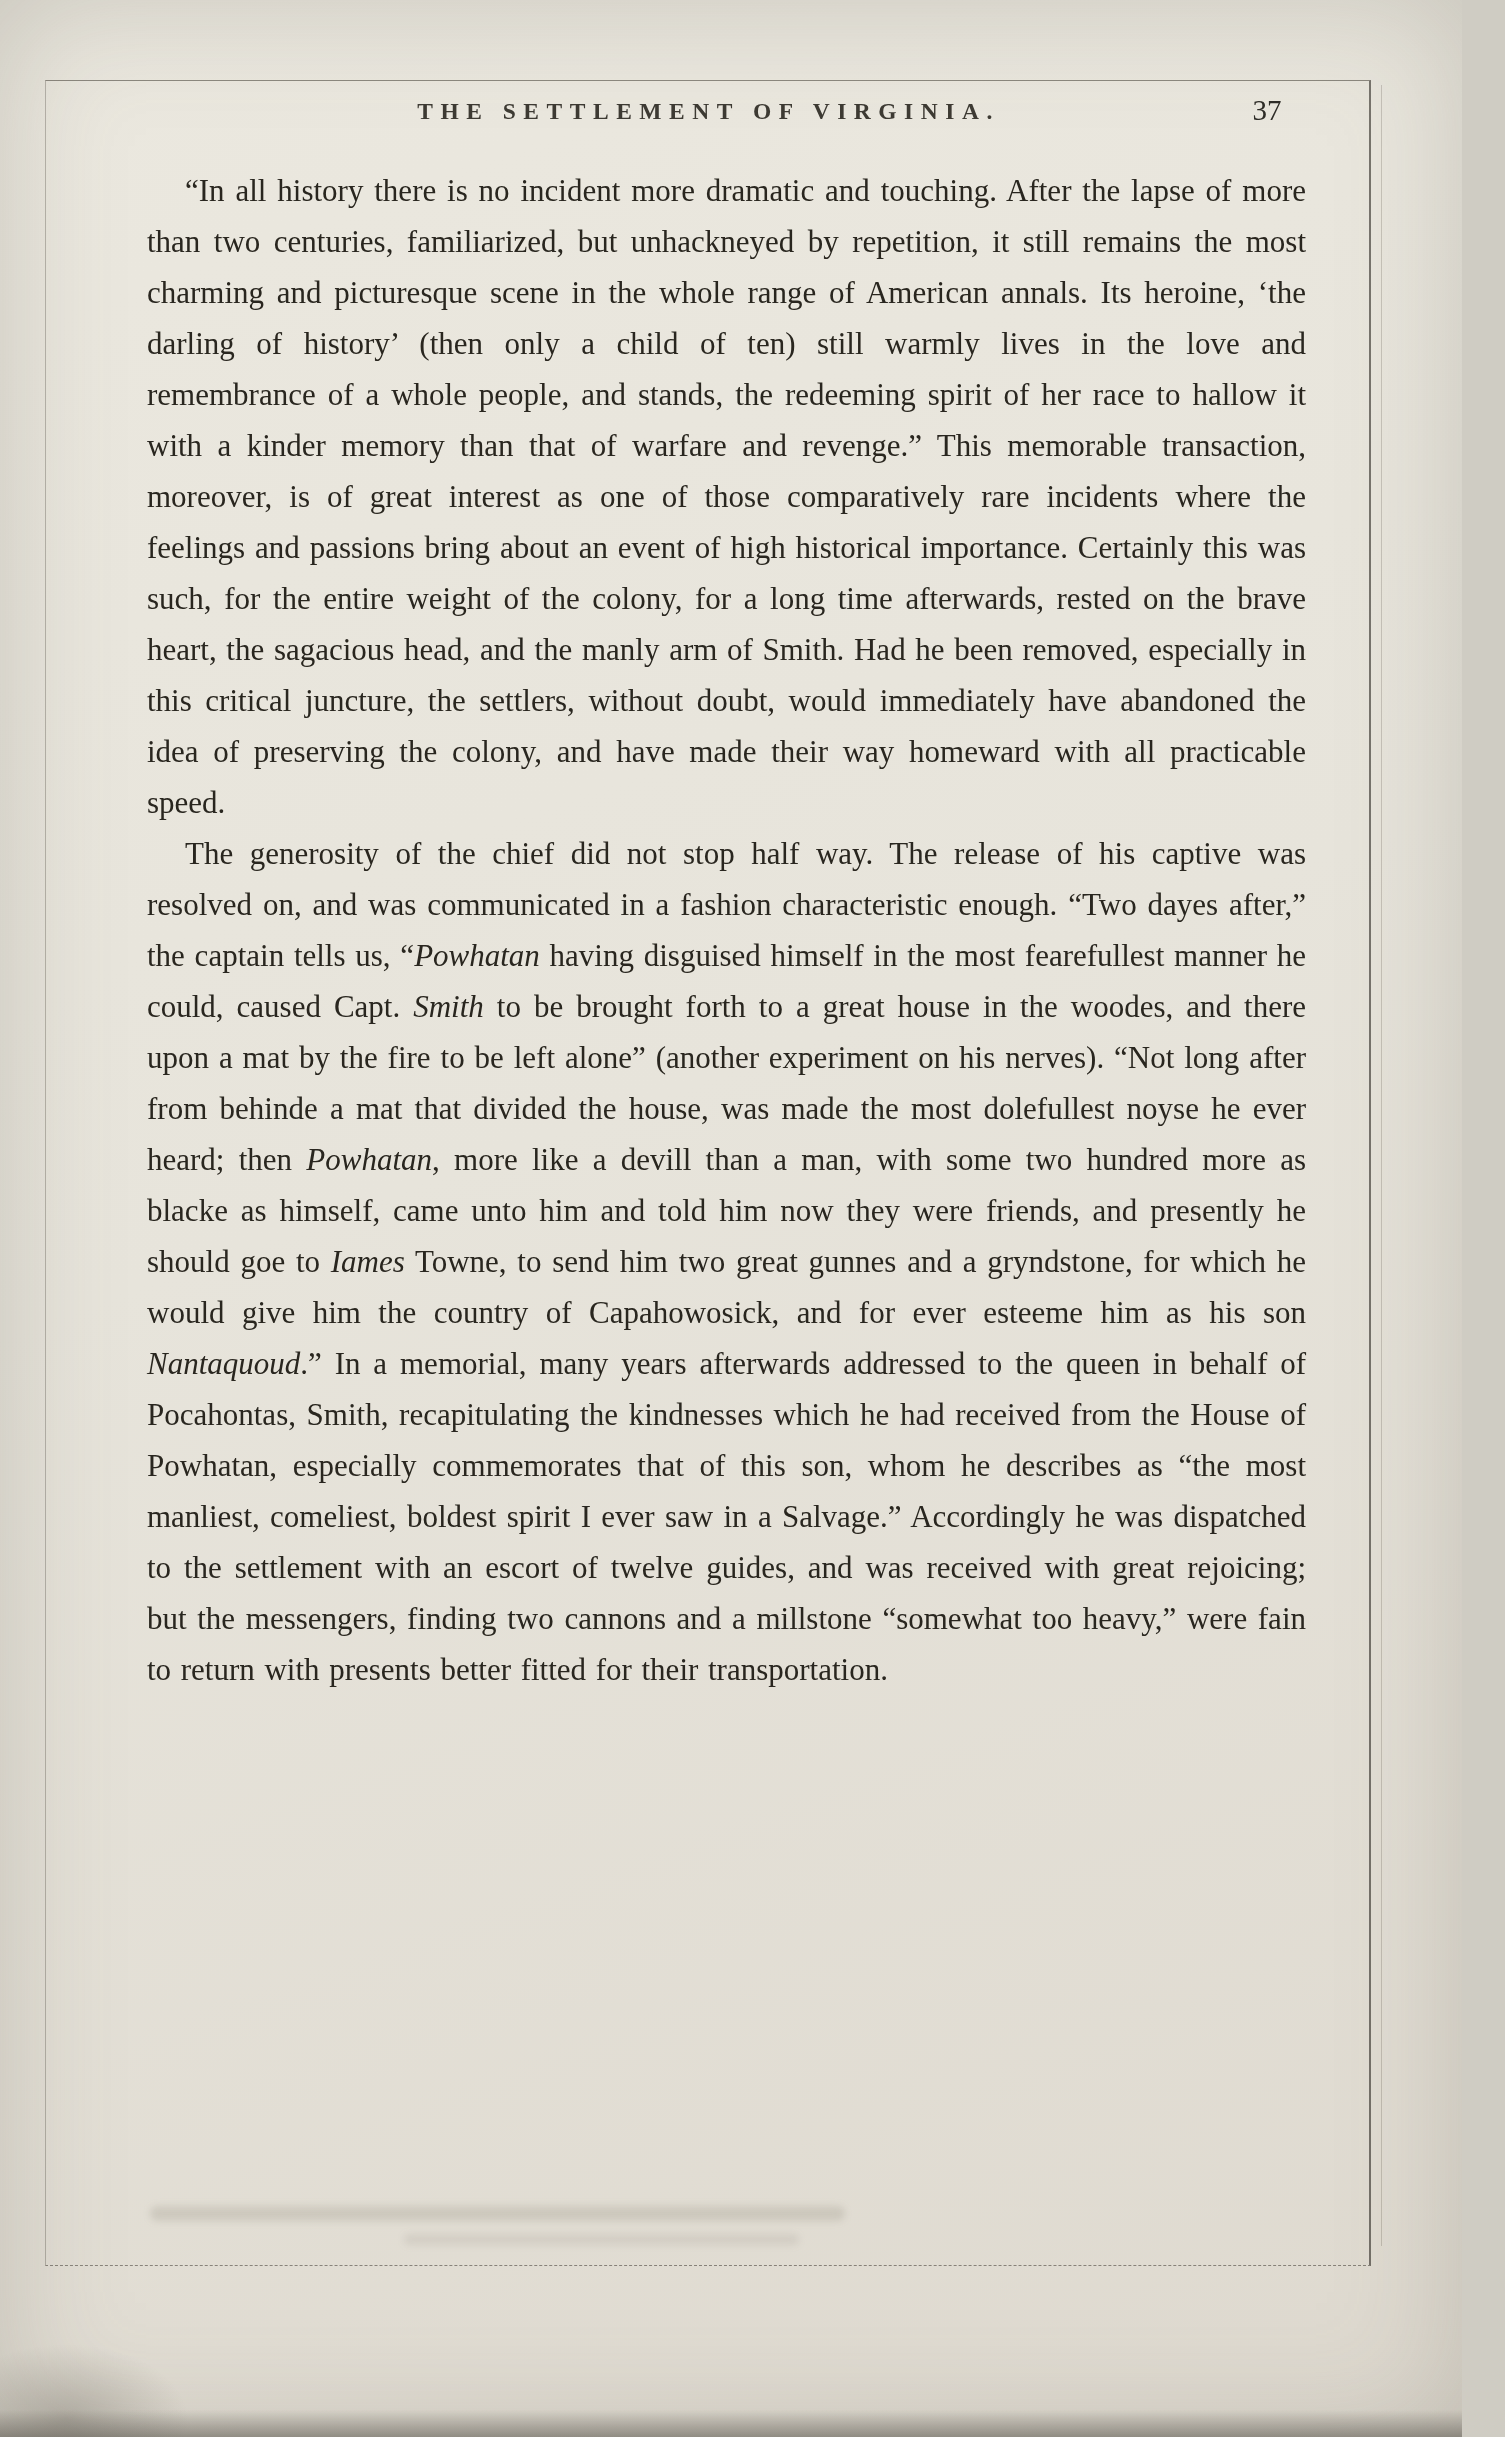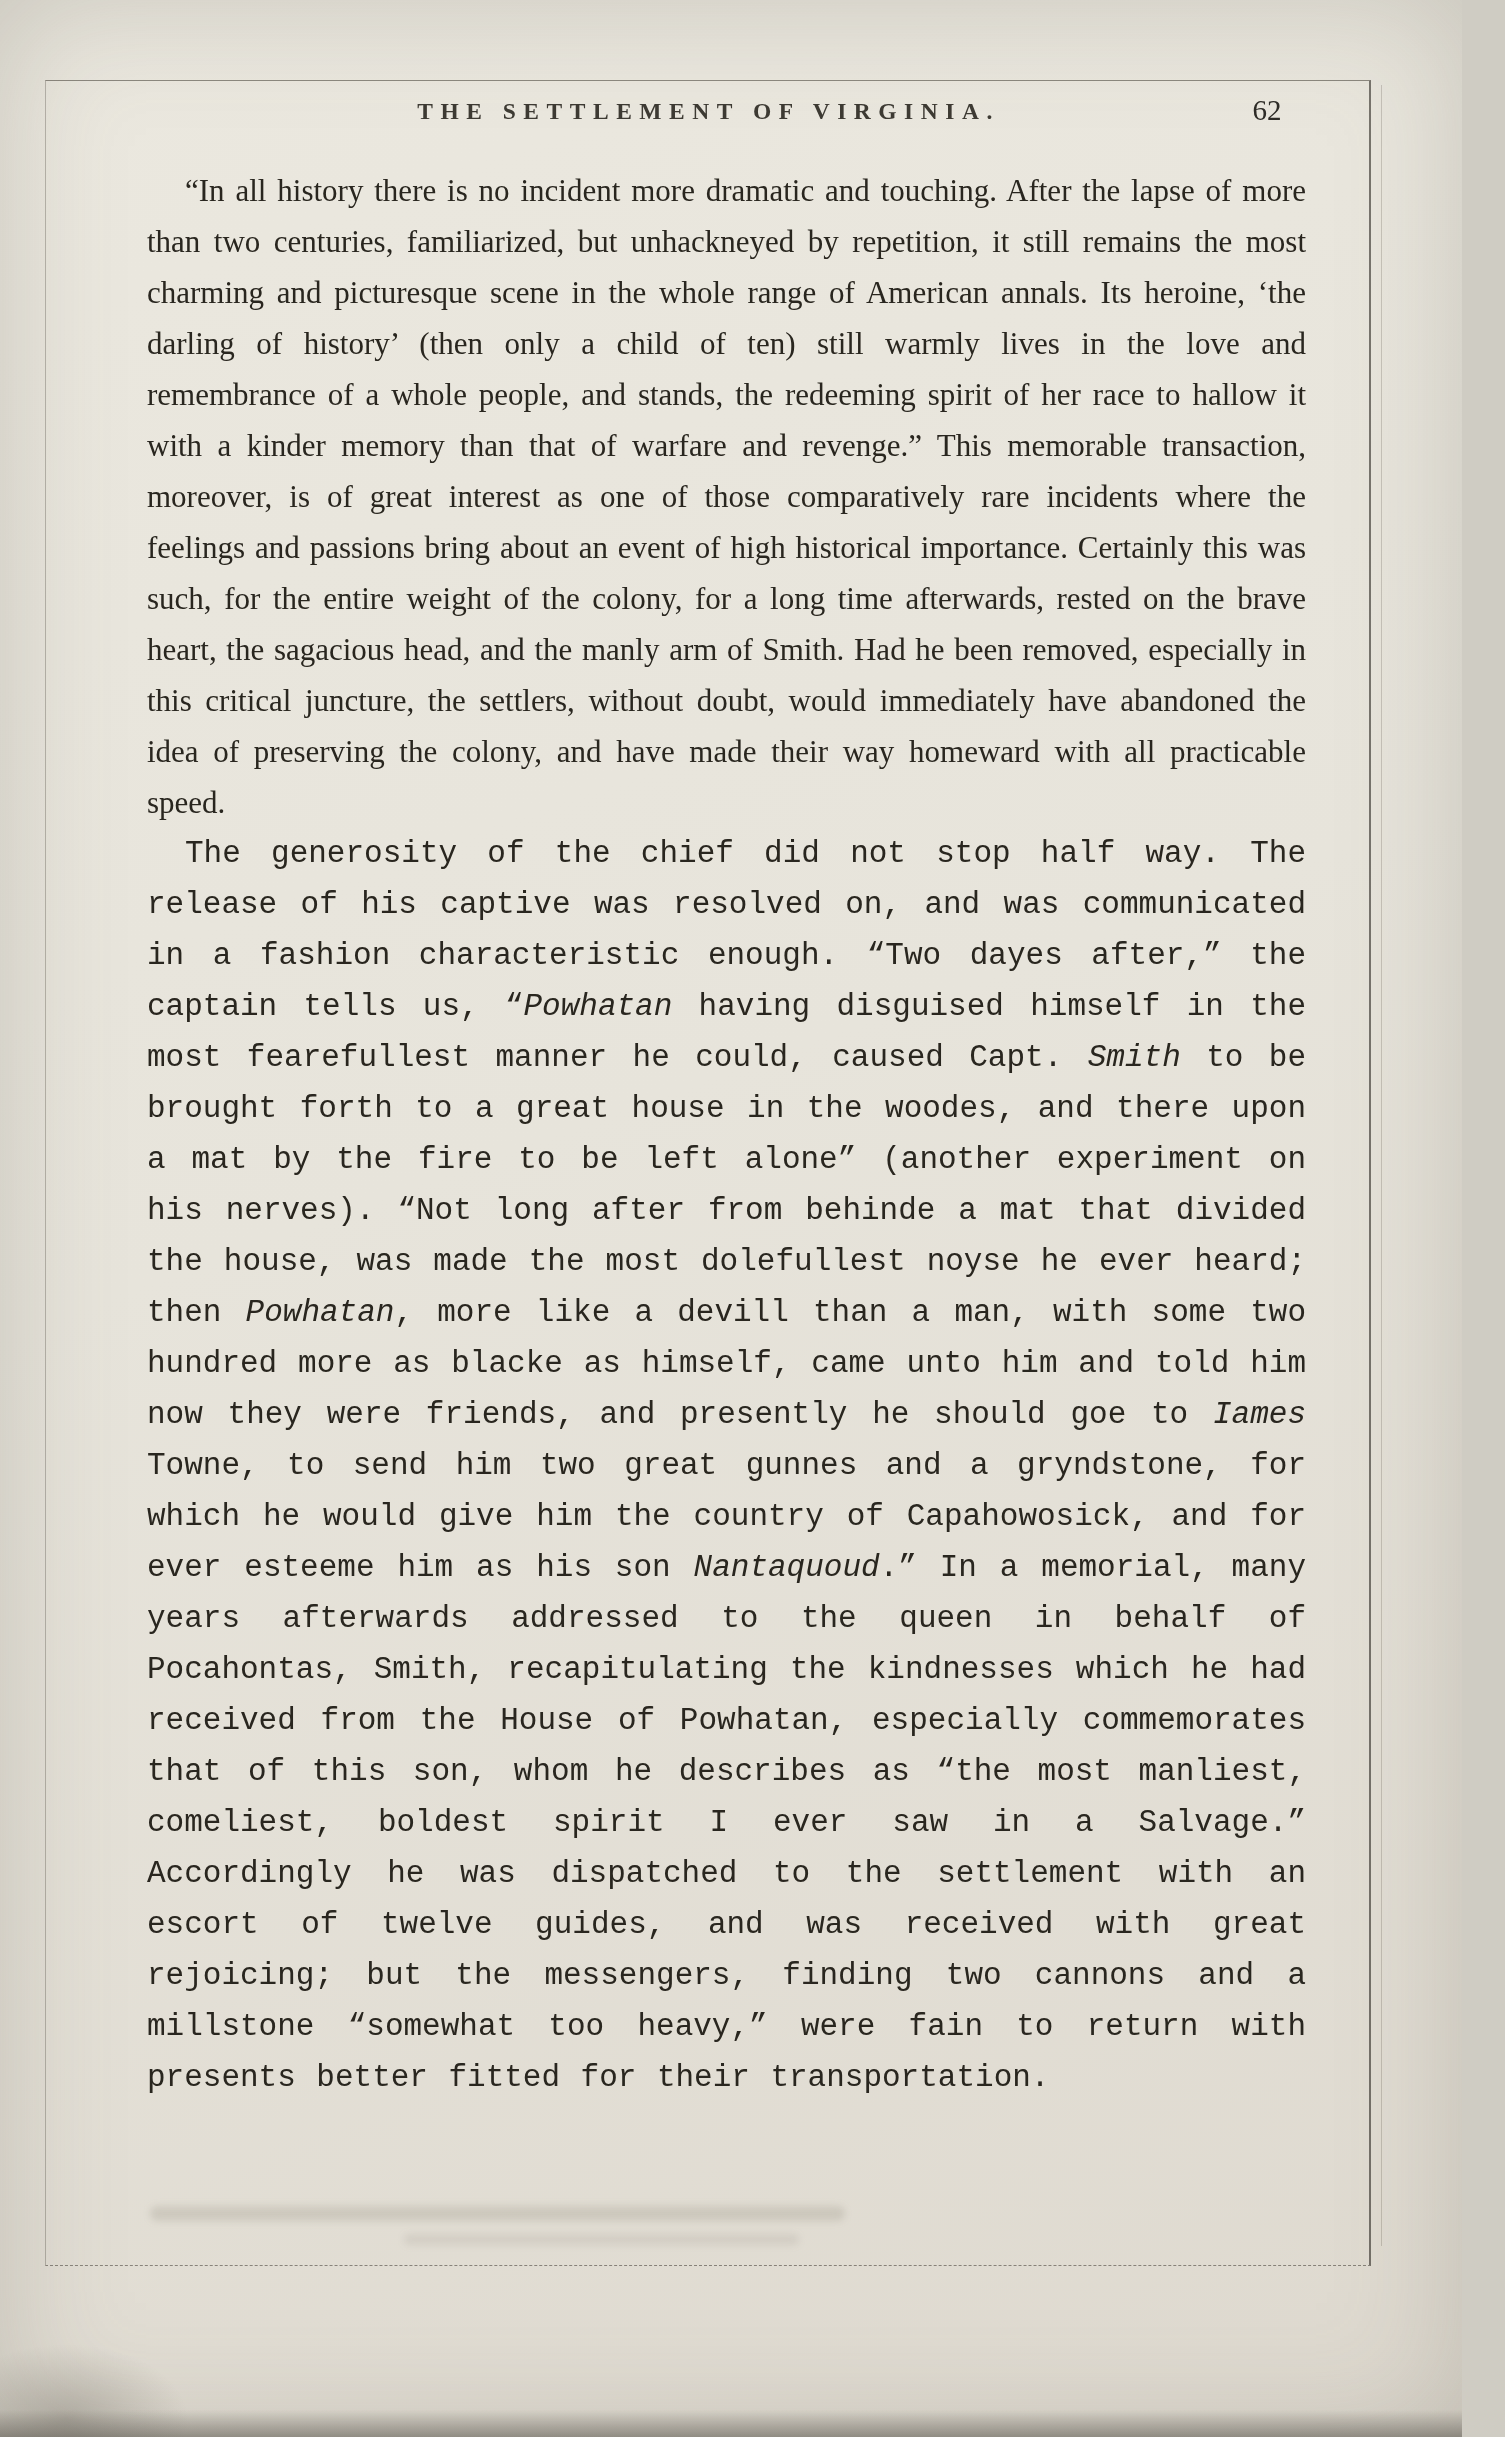--- a/index.html
+++ b/index.html
@@ -65,21 +65,21 @@
     margin-top: 13px;
     font-size: 31px;
     line-height: 51px;
     color: #29261f;
     text-align: justify;
     word-spacing: 1.9px;
     margin-left: 36px;
   }
 
   .para { margin: 0; text-indent: 38px; }
-  .para + .para { margin-top: 0; font-family: Liberation Mono, monospace; }
+  .para + .para { margin-top: 0; }
   .it { font-style: italic; }
 
   .smudge {
     position: absolute;
     left: 150px;
     top: 2206px;
     width: 695px;
     height: 15px;
     background: rgba(118, 110, 95, 0.18);
     border-radius: 7.5px;
@@ -117,21 +117,21 @@
 
 <div class="scan">
 
   <div class="frame"></div>
   <div class="edge-line"></div>
 
   <div class="content">
 
     <div class="header">
       <div class="running-title">THE SETTLEMENT OF VIRGINIA.</div>
-      <div class="page-number">62</div>
+      <div class="page-number">37</div>
     </div>
 
     <div class="body-text">
       <p class="para"><span>“In all history there is no incident more dramatic and touching. After the lapse of more than two centuries, familiarized, but unhackneyed by repetition, it still remains the most charming and picturesque scene in the whole range of American annals. Its heroine, ‘the darling of history’ (then only a child of ten) still warmly lives in the love and remembrance of a whole people, and stands, the redeeming spirit of her race to hallow it with a kinder memory than that of warfare and revenge.” This memorable transaction, moreover, is of great interest as one of those comparatively rare incidents where the feelings and passions bring about an event of high historical importance. Certainly this was such, for the entire weight of the colony, for a long time afterwards, rested on the brave heart, the sagacious head, and the manly arm of Smith. Had he been removed, especially in this critical juncture, the settlers, without doubt, would immediately have abandoned the idea of preserving the colony, and have made their way homeward with all practicable speed.</span></p>
       <p class="para"><span>The generosity of the chief did not stop half way. The release of his captive was resolved on, and was communicated in a fashion characteristic enough. “Two dayes after,” the captain tells us, “</span><span class="it">Powhatan</span><span> having disguised himself in the most fearefullest manner he could, caused Capt. </span><span class="it">Smith</span><span> to be brought forth to a great house in the woodes, and there upon a mat by the fire to be left alone” (another experiment on his nerves). “Not long after from behinde a mat that divided the house, was made the most dolefullest noyse he ever heard; then </span><span class="it">Powhatan</span><span>, more like a devill than a man, with some two hundred more as blacke as himself, came unto him and told him now they were friends, and presently he should goe to </span><span class="it">Iames</span><span> Towne, to send him two great gunnes and a gryndstone, for which he would give him the country of Capahowosick, and for ever esteeme him as his son </span><span class="it">Nantaquoud</span><span>.” In a memorial, many years afterwards addressed to the queen in behalf of Pocahontas, Smith, recapitulating the kindnesses which he had received from the House of Powhatan, especially commemorates that of this son, whom he describes as “the most manliest, comeliest, boldest spirit I ever saw in a Salvage.” Accordingly he was dispatched to the settlement with an escort of twelve guides, and was received with great rejoicing; but the messengers, finding two cannons and a millstone “somewhat too heavy,” were fain to return with presents better fitted for their transportation.</span></p>
     </div>
 
   </div>
 
   <div class="smudge"></div>

